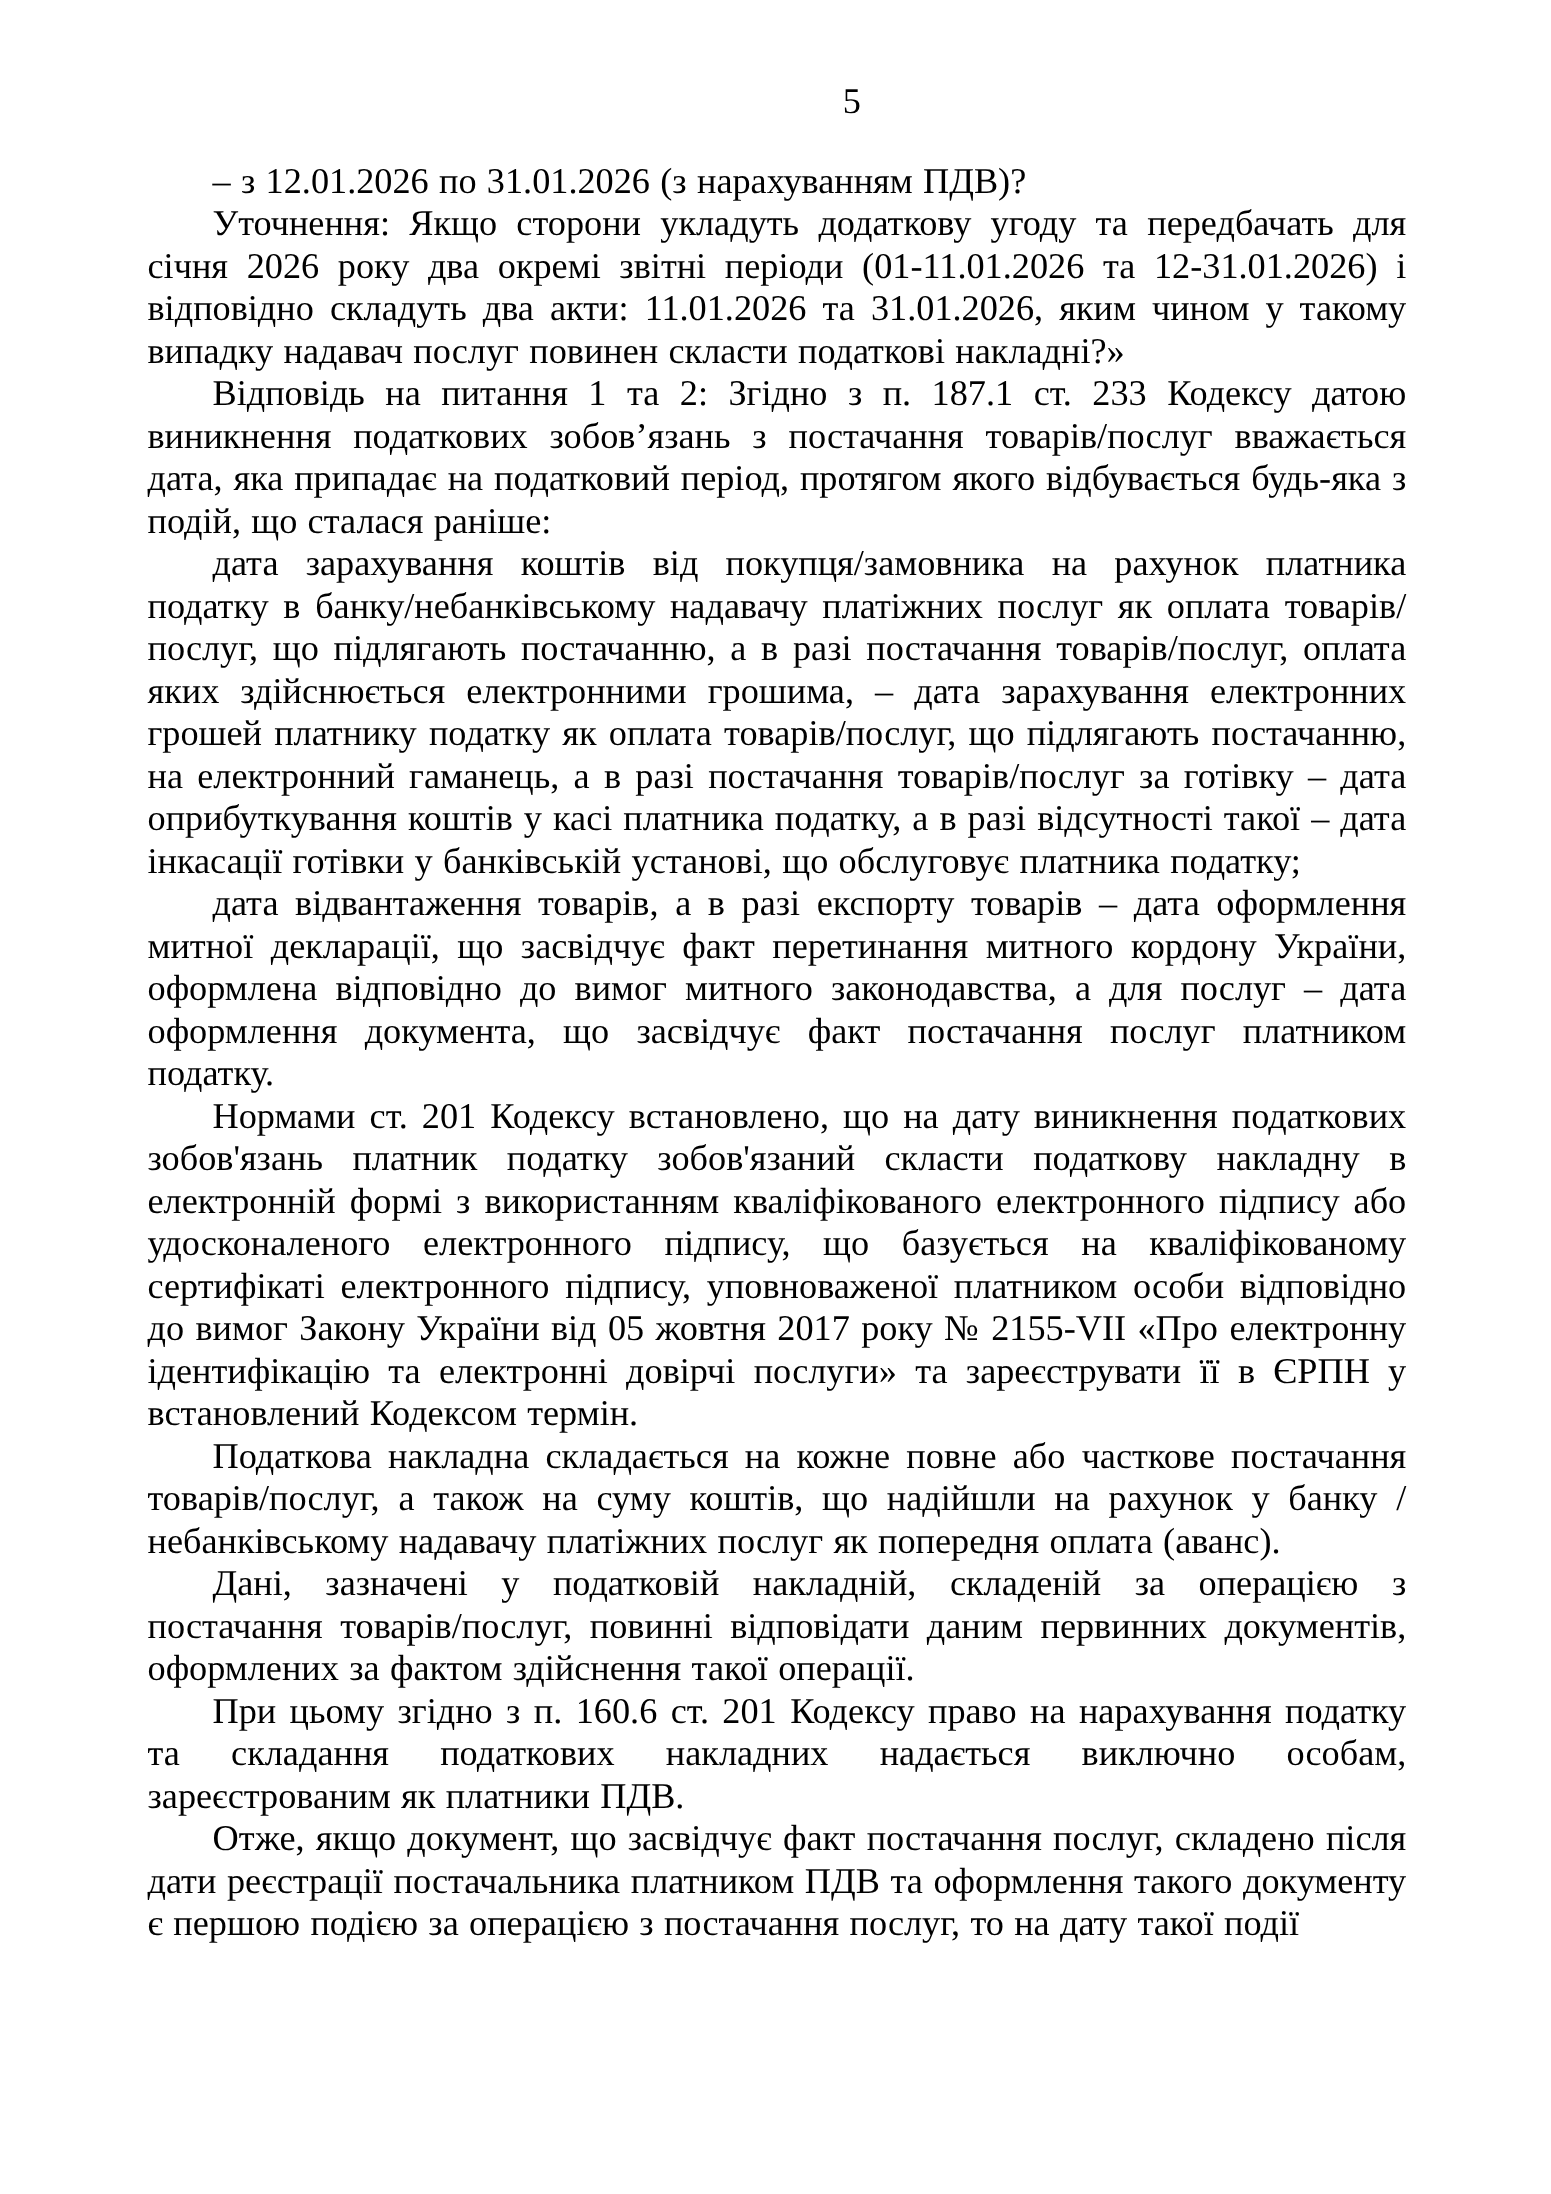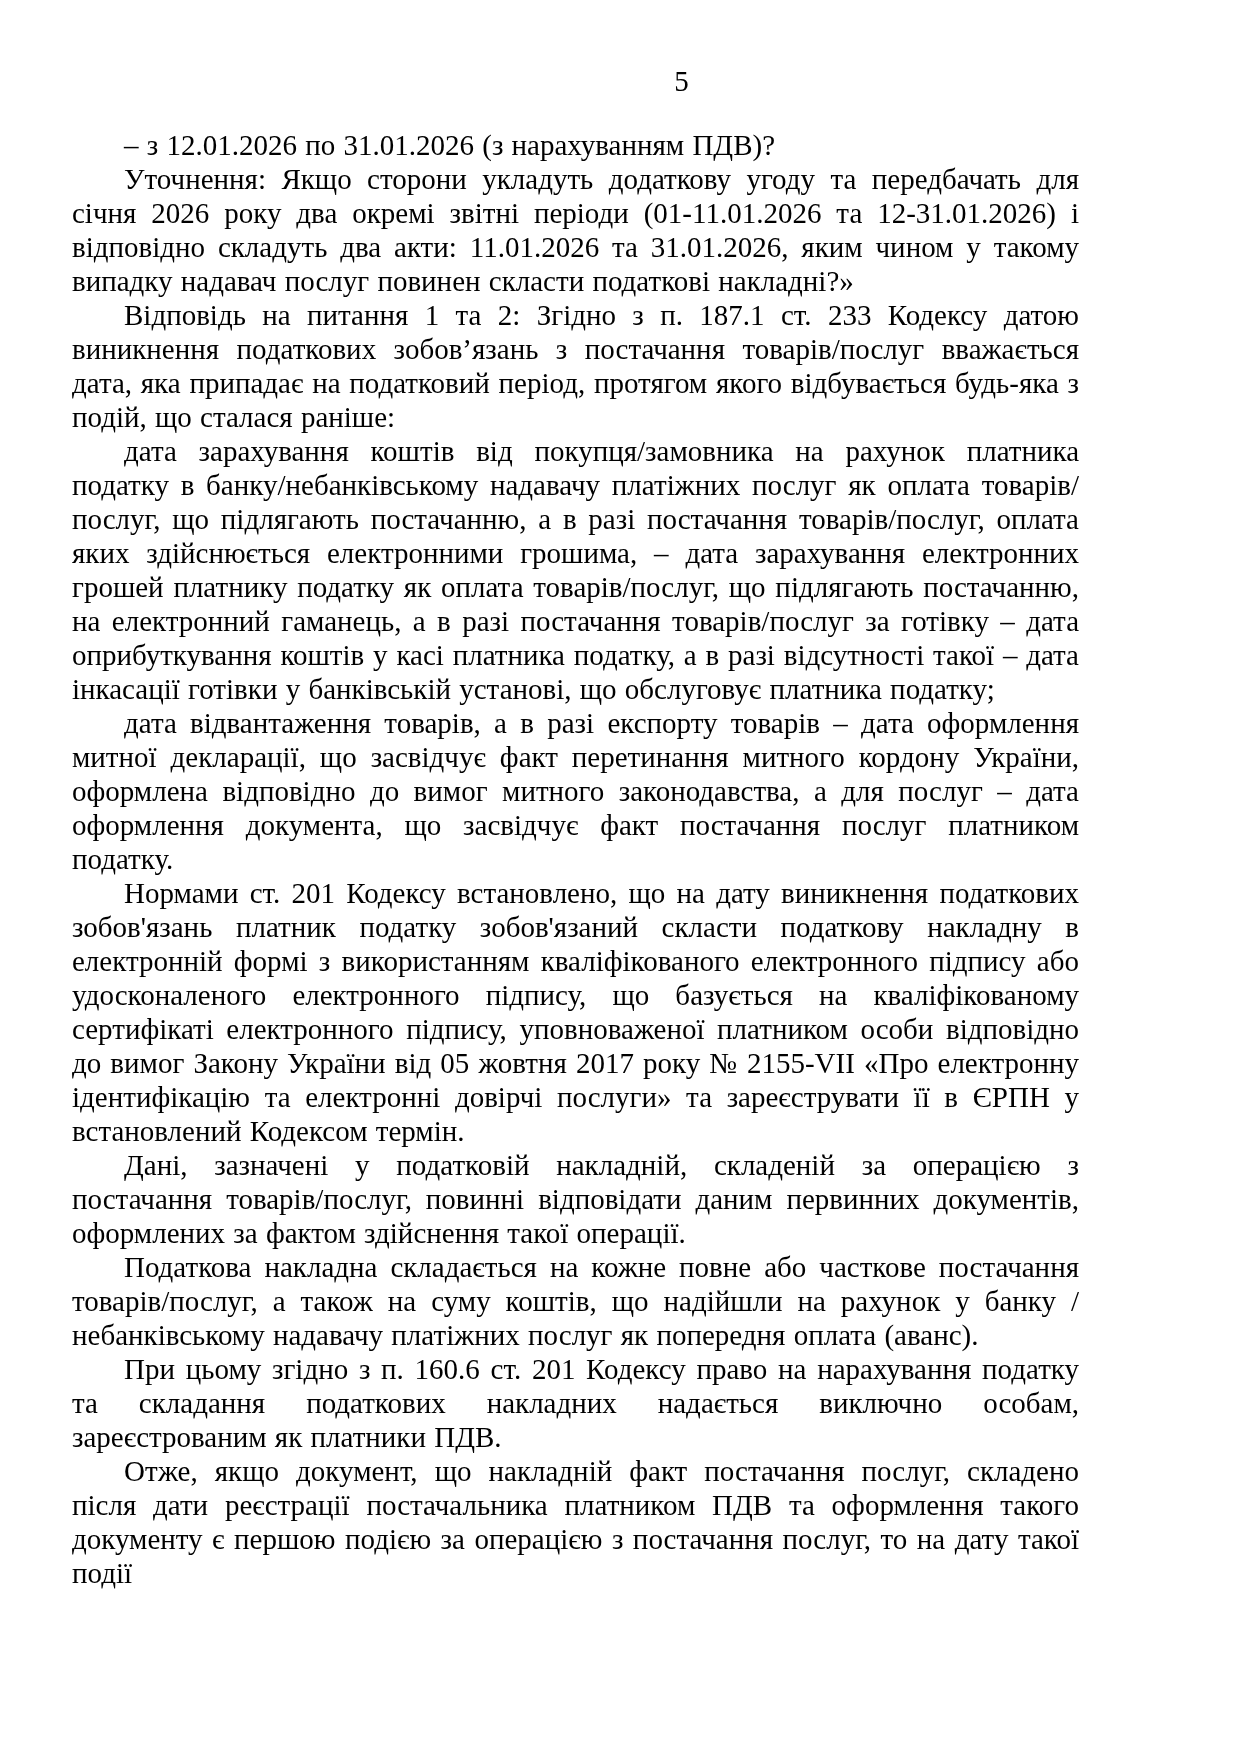--- a/index.html
+++ b/index.html
@@ -18,21 +18,21 @@
   }
   .pagenum-row {
     padding-top: 64px;
     margin-left: 178px;
     width: 1007px;
     text-align: center;
     font-size: 29px;
     line-height: 34px;
   }
   .content {
-    margin: 30px 0 0 72px;
+    margin: 30px 0 0 118px;
     width: 1007px;
     text-align: justify;
   }
   .content p {
     margin: 0;
     padding: 0;
     text-indent: 52px;
     font-size: 29px;
     line-height: 34px;
     word-spacing: 1px;
@@ -48,19 +48,19 @@
 
   <div class="pagenum-row">5</div>
 
   <div class="content">
     <p><span class="lead"></span><span>– з 12.01.2026 по 31.01.2026 (з нарахуванням ПДВ)?</span></p>
     <p><span class="lead">Уточнення:</span><span> Якщо сторони укладуть додаткову угоду та передбачать для січня 2026 року два окремі звітні періоди (01-11.01.2026 та 12-31.01.2026) і відповідно складуть два акти: 11.01.2026 та 31.01.2026, яким чином у такому випадку надавач послуг повинен скласти податкові накладні?»</span></p>
     <p><span class="lead">Відповідь на питання 1 та 2:</span><span> Згідно з п. 187.1 ст. 233 Кодексу датою виникнення податкових зобов’язань з постачання товарів/послуг вважається дата, яка припадає на податковий період, протягом якого відбувається будь-яка з подій, що сталася раніше:</span></p>
     <p><span class="lead"></span><span>дата зарахування коштів від покупця/замовника на рахунок платника податку в банку/небанківському надавачу платіжних послуг як оплата товарів/послуг, що підлягають постачанню, а в разі постачання товарів/послуг, оплата яких здійснюється електронними грошима, – дата зарахування електронних грошей платнику податку як оплата товарів/послуг, що підлягають постачанню, на електронний гаманець, а в разі постачання товарів/послуг за готівку – дата оприбуткування коштів у касі платника податку, а в разі відсутності такої – дата інкасації готівки у банківській установі, що обслуговує платника податку;</span></p>
     <p><span class="lead"></span><span>дата відвантаження товарів, а в разі експорту товарів – дата оформлення митної декларації, що засвідчує факт перетинання митного кордону України, оформлена відповідно до вимог митного законодавства, а для послуг – дата оформлення документа, що засвідчує факт постачання послуг платником податку.</span></p>
     <p><span class="lead"></span><span>Нормами ст. 201 Кодексу встановлено, що на дату виникнення податкових зобов'язань платник податку зобов'язаний скласти податкову накладну в електронній формі з використанням кваліфікованого електронного підпису або удосконаленого електронного підпису, що базується на кваліфікованому сертифікаті електронного підпису, уповноваженої платником особи відповідно до вимог Закону України від 05 жовтня 2017 року № 2155-VII «Про електронну ідентифікацію та електронні довірчі послуги» та зареєструвати її в ЄРПН у встановлений Кодексом термін.</span></p>
+    <p><span class="lead"></span><span>Податкова накладна складається на кожне повне або часткове постачання товарів/послуг, а також на суму коштів, що надійшли на рахунок у банку / небанківському надавачу платіжних послуг як попередня оплата (аванс).</span></p>
     <p><span class="lead"></span><span>Дані, зазначені у податковій накладній, складеній за операцією з постачання товарів/послуг, повинні відповідати даним первинних документів, оформлених за фактом здійснення  такої операції.</span></p>
-    <p><span class="lead"></span><span>Податкова накладна складається на кожне повне або часткове постачання товарів/послуг, а також на суму коштів, що надійшли на рахунок у банку / небанківському надавачу платіжних послуг як попередня оплата (аванс).</span></p>
     <p><span class="lead"></span><span>При цьому згідно з п. 160.6 ст. 201 Кодексу право на нарахування податку та складання податкових накладних надається виключно особам, зареєстрованим як платники ПДВ.</span></p>
-    <p><span class="lead"></span><span>Отже, якщо документ, що накладній факт постачання послуг, складено після дати реєстрації постачальника платником ПДВ та оформлення такого документу є першою подією за операцією з постачання послуг, то на дату такої події</span></p>
+    <p><span class="lead"></span><span>Отже, якщо документ, що засвідчує факт постачання послуг, складено після дати реєстрації постачальника платником ПДВ та оформлення такого документу є першою подією за операцією з постачання послуг, то на дату такої події</span></p>
   </div>
 
 </div>
 
 </body></html>

